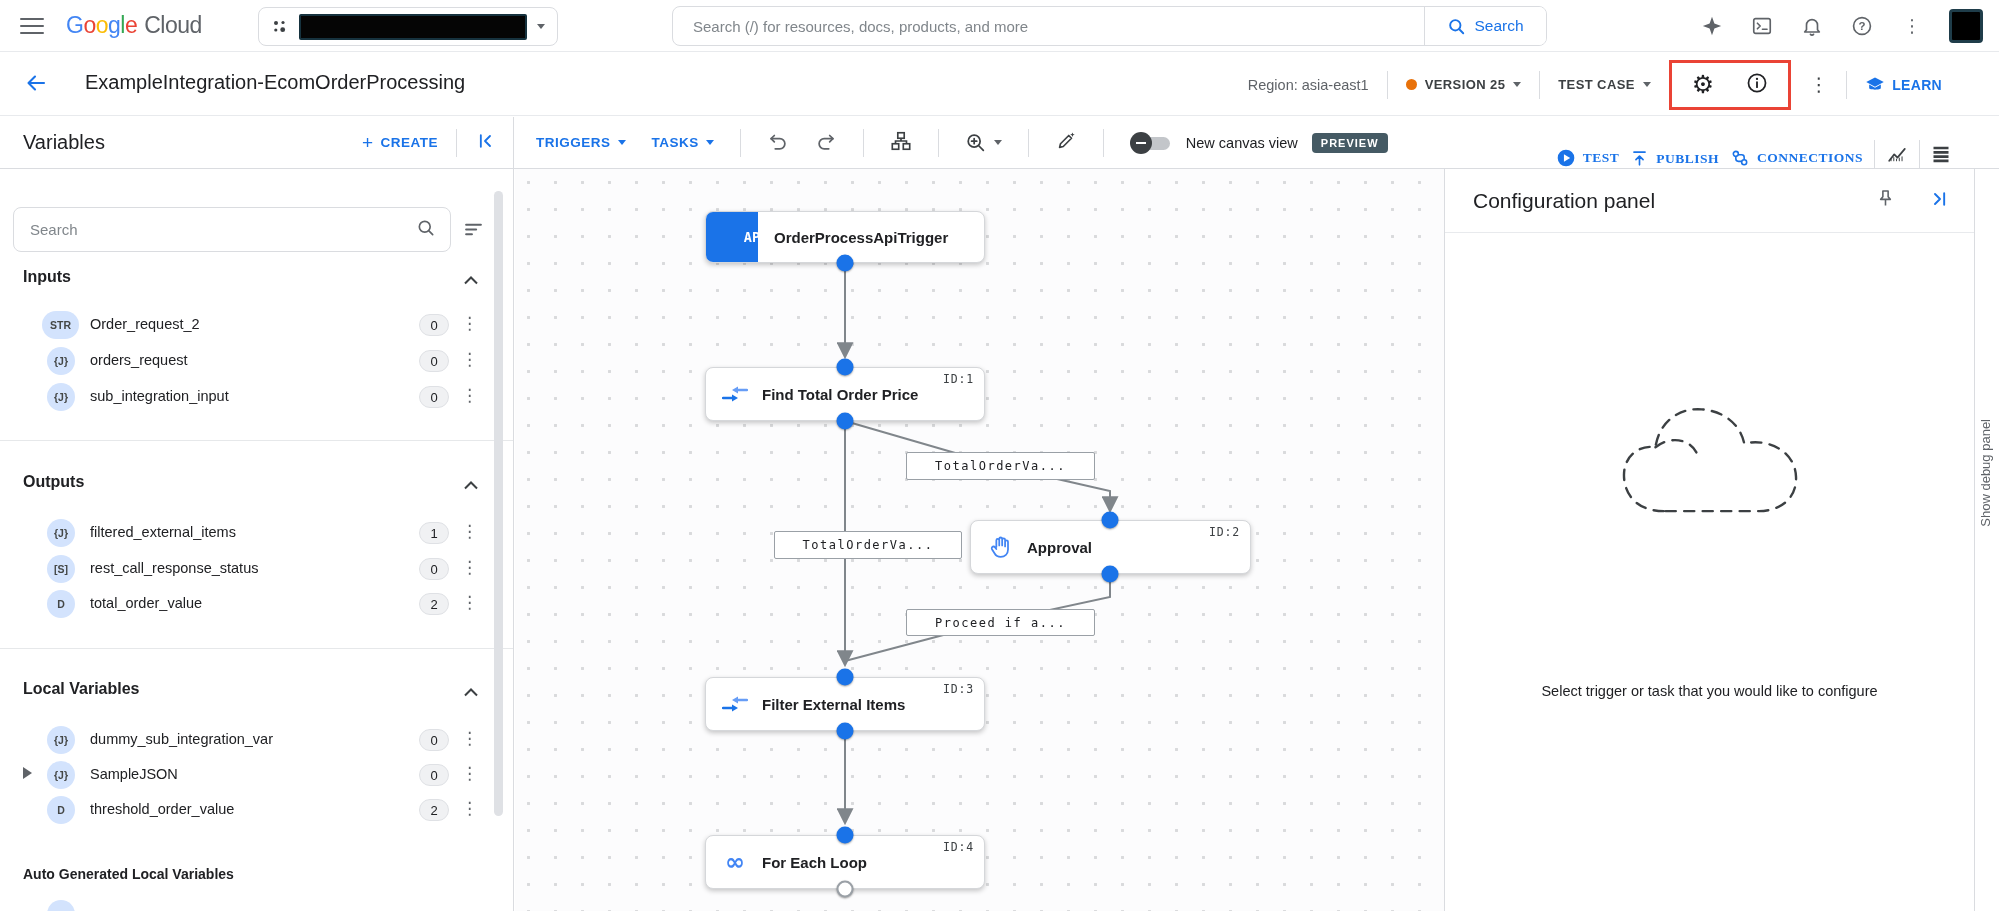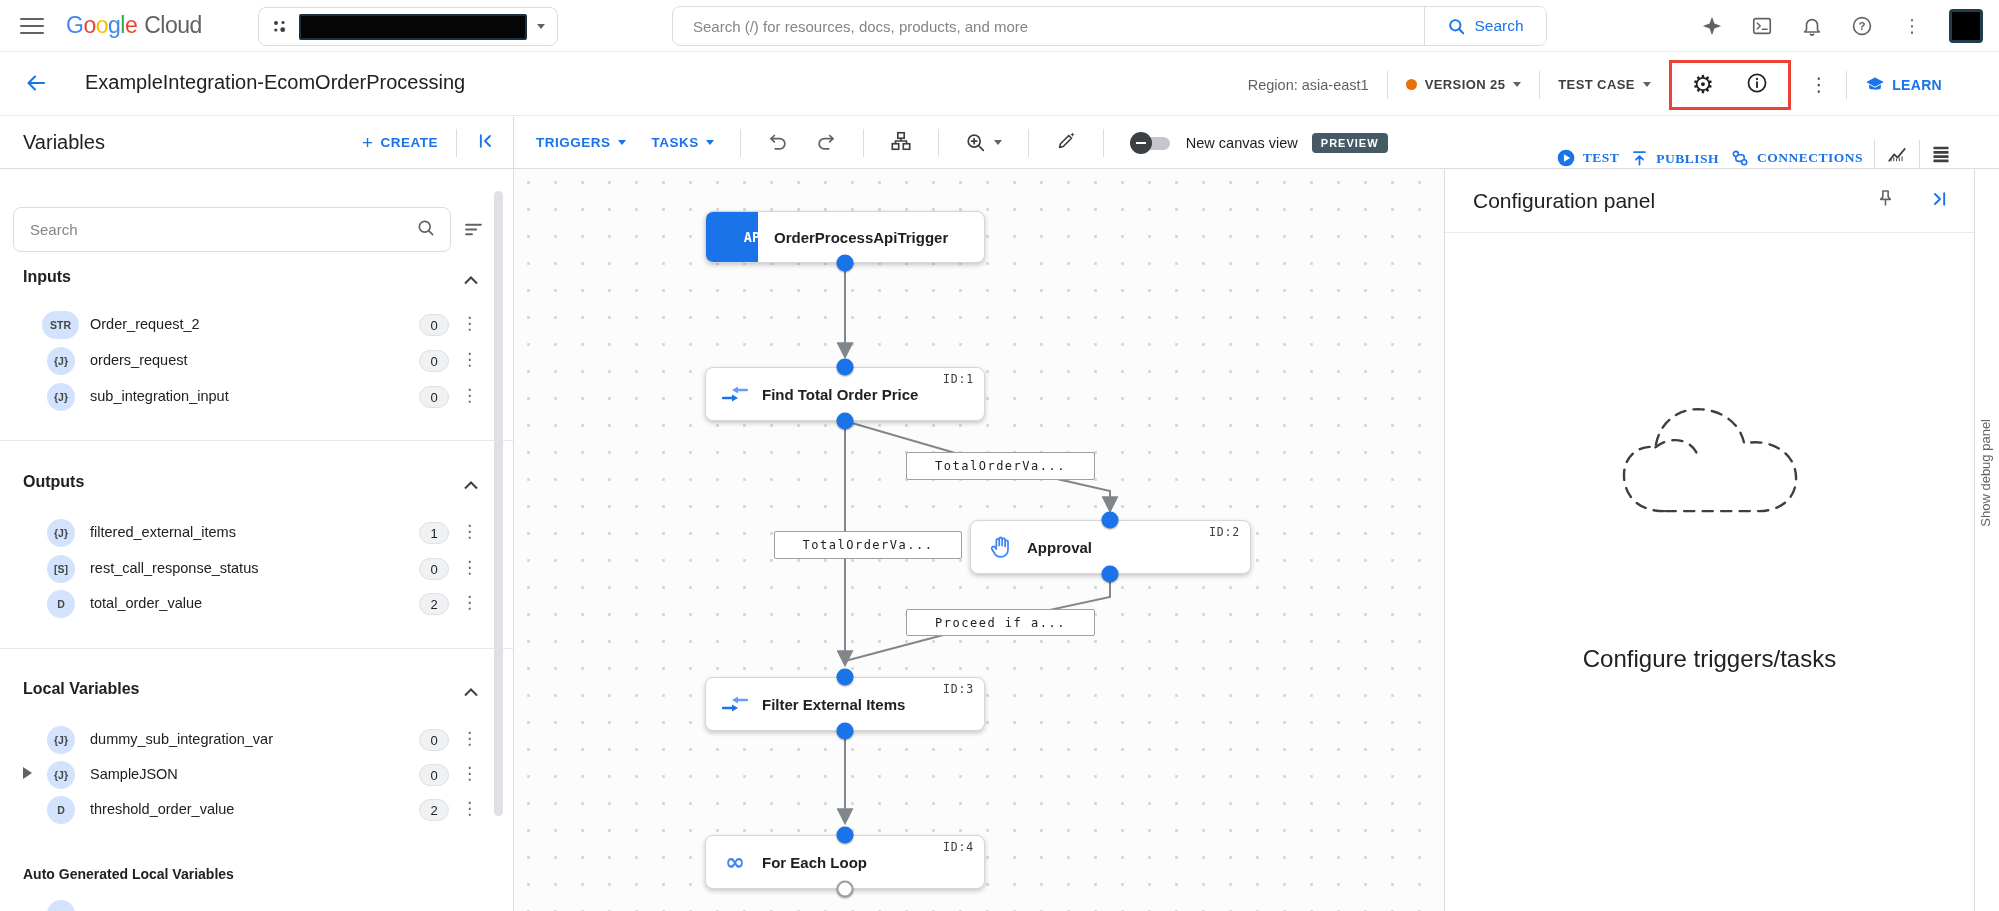--- a/index.html
+++ b/index.html
@@ -471,20 +471,20 @@
               <path d="M6 6 l6 6 -6 6 M17 5 v14"></path>
             </svg></span>
       </span>
     </div>
     <div class="cloudwrap">
       <svg width="200" height="148" viewBox="0 0 210 160" fill="none" stroke="#3c4043" stroke-width="2.6" stroke-linecap="round" stroke-dasharray="11 9">
         <path d="M55 132 C 24 132, 12 112, 12 93 C 12 73, 28 60, 46 63 C 50 35, 72 20, 96 22 C 121 24, 138 39, 142 59 C 168 53, 197 67, 198 95 C 199 119, 180 132, 158 132 Z"></path>
         <path d="M46 63 C 62 50, 84 54, 91 70"></path>
       </svg>
     </div>
-    <div class="cfg-h2">Configure triggers/tasks</div>
+    <div class="cfg-sub">Select trigger or task that you would like to configure</div>
   </section>
 
   <div class="debugstrip">
     <span class="debuglbl">Show debug panel</span>
   </div>
 
 </div>
 
 </body></html>

